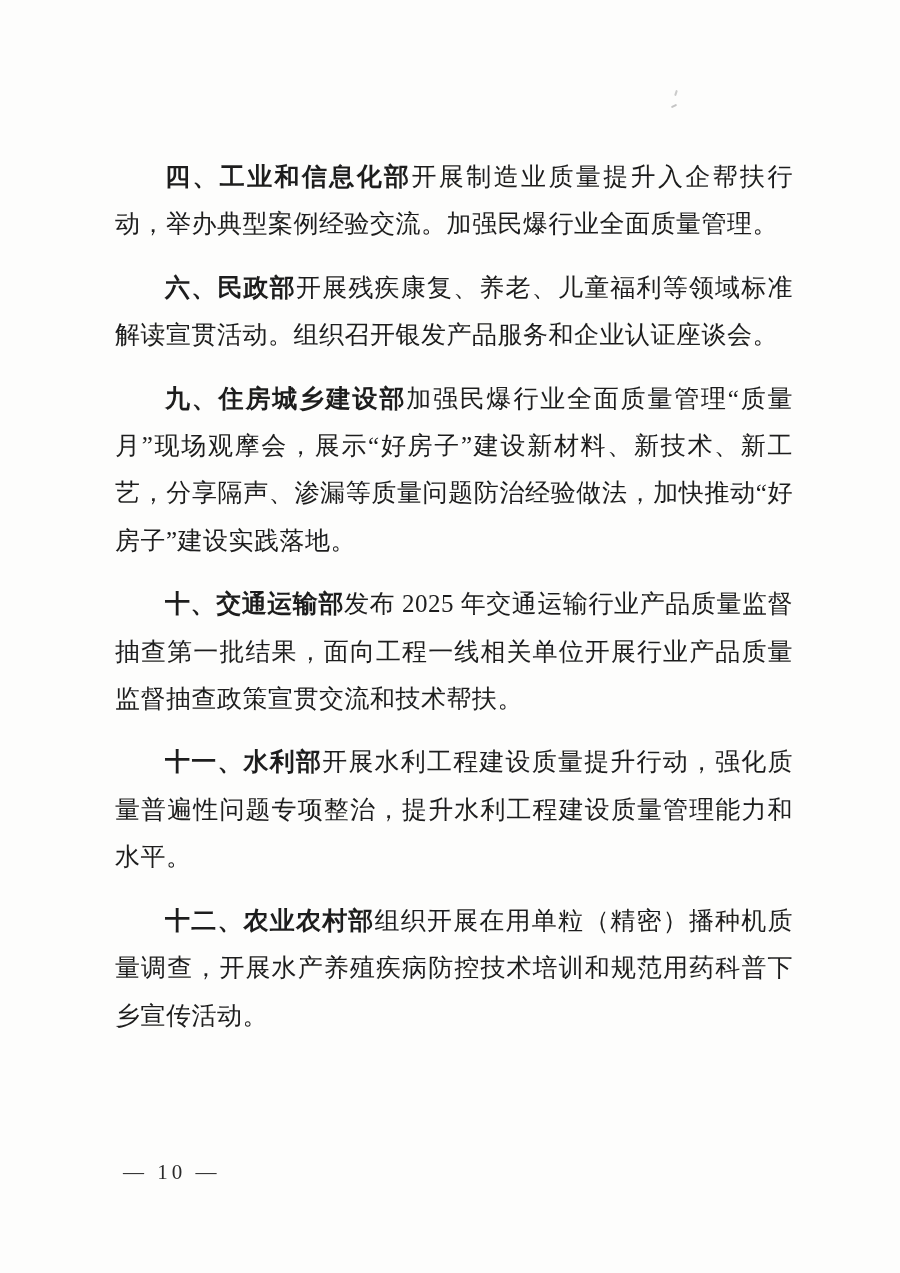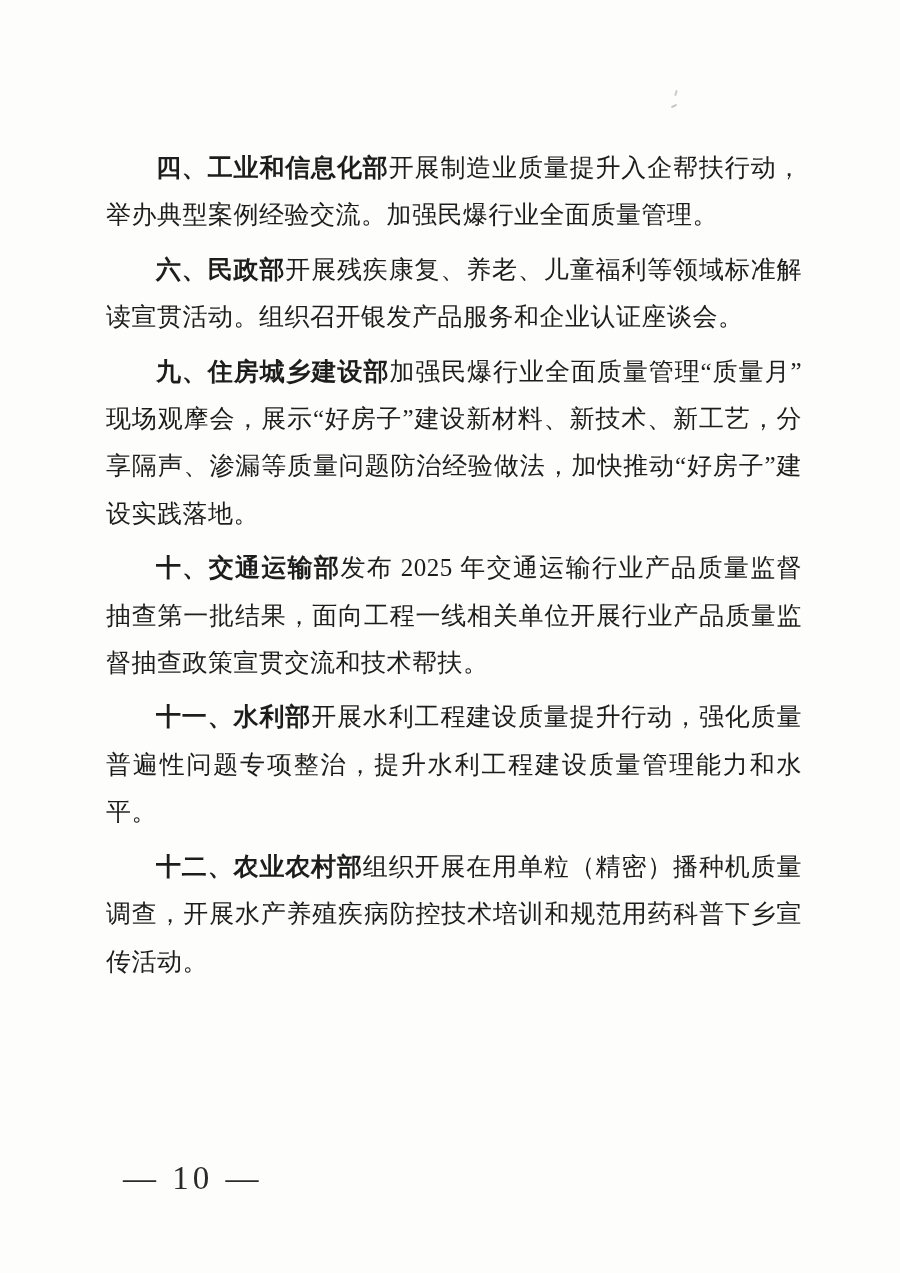--- a/index.html
+++ b/index.html
@@ -25,33 +25,33 @@
     top: 137px;
     width: 710px;
     color: #1d1d1d;
     font-size: 25px;
     line-height: 47.4px;
     text-align: justify;
     text-justify: inter-character;
     letter-spacing: 0.5px;
   }
   .content p {
-    margin: 7px;
+    margin: 16px;
     padding: 0;
     text-indent: 2em;
   }
   .lead {
     font-family: "Liberation Sans", "DejaVu Sans", sans-serif;
     font-weight: 700;
   }
   .page-footer {
     position: absolute;
     left: 123px;
     top: 1160px;
-    font-size: 33px;
+    font-size: 21px;
     color: #2a2a2a;
     letter-spacing: 4px;
     font-family: "Liberation Serif", "DejaVu Serif", serif;
   }
   .artifact {
     position: absolute;
     background: #b5b5b5;
     border-radius: 1px;
   }
   .artifact.a1 {

